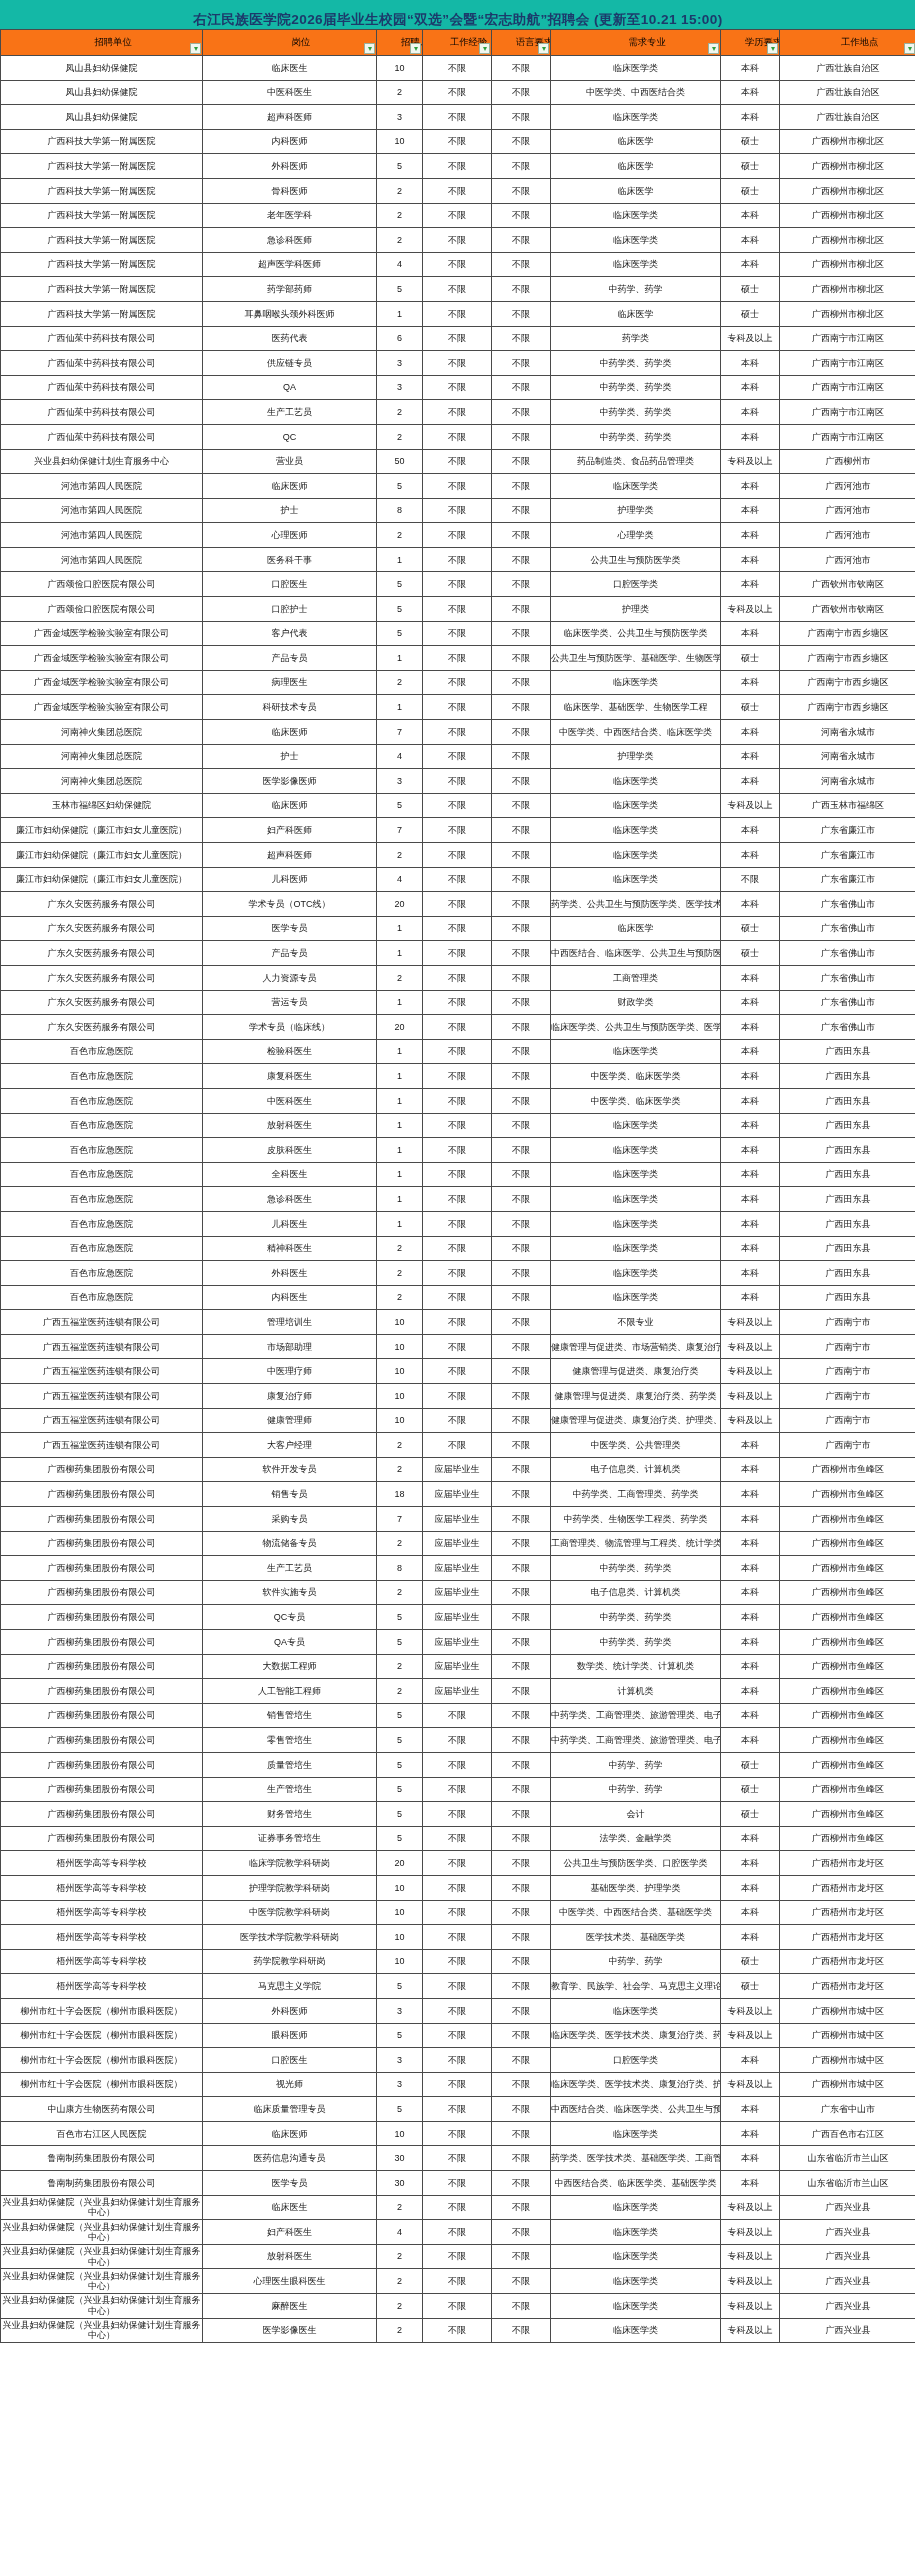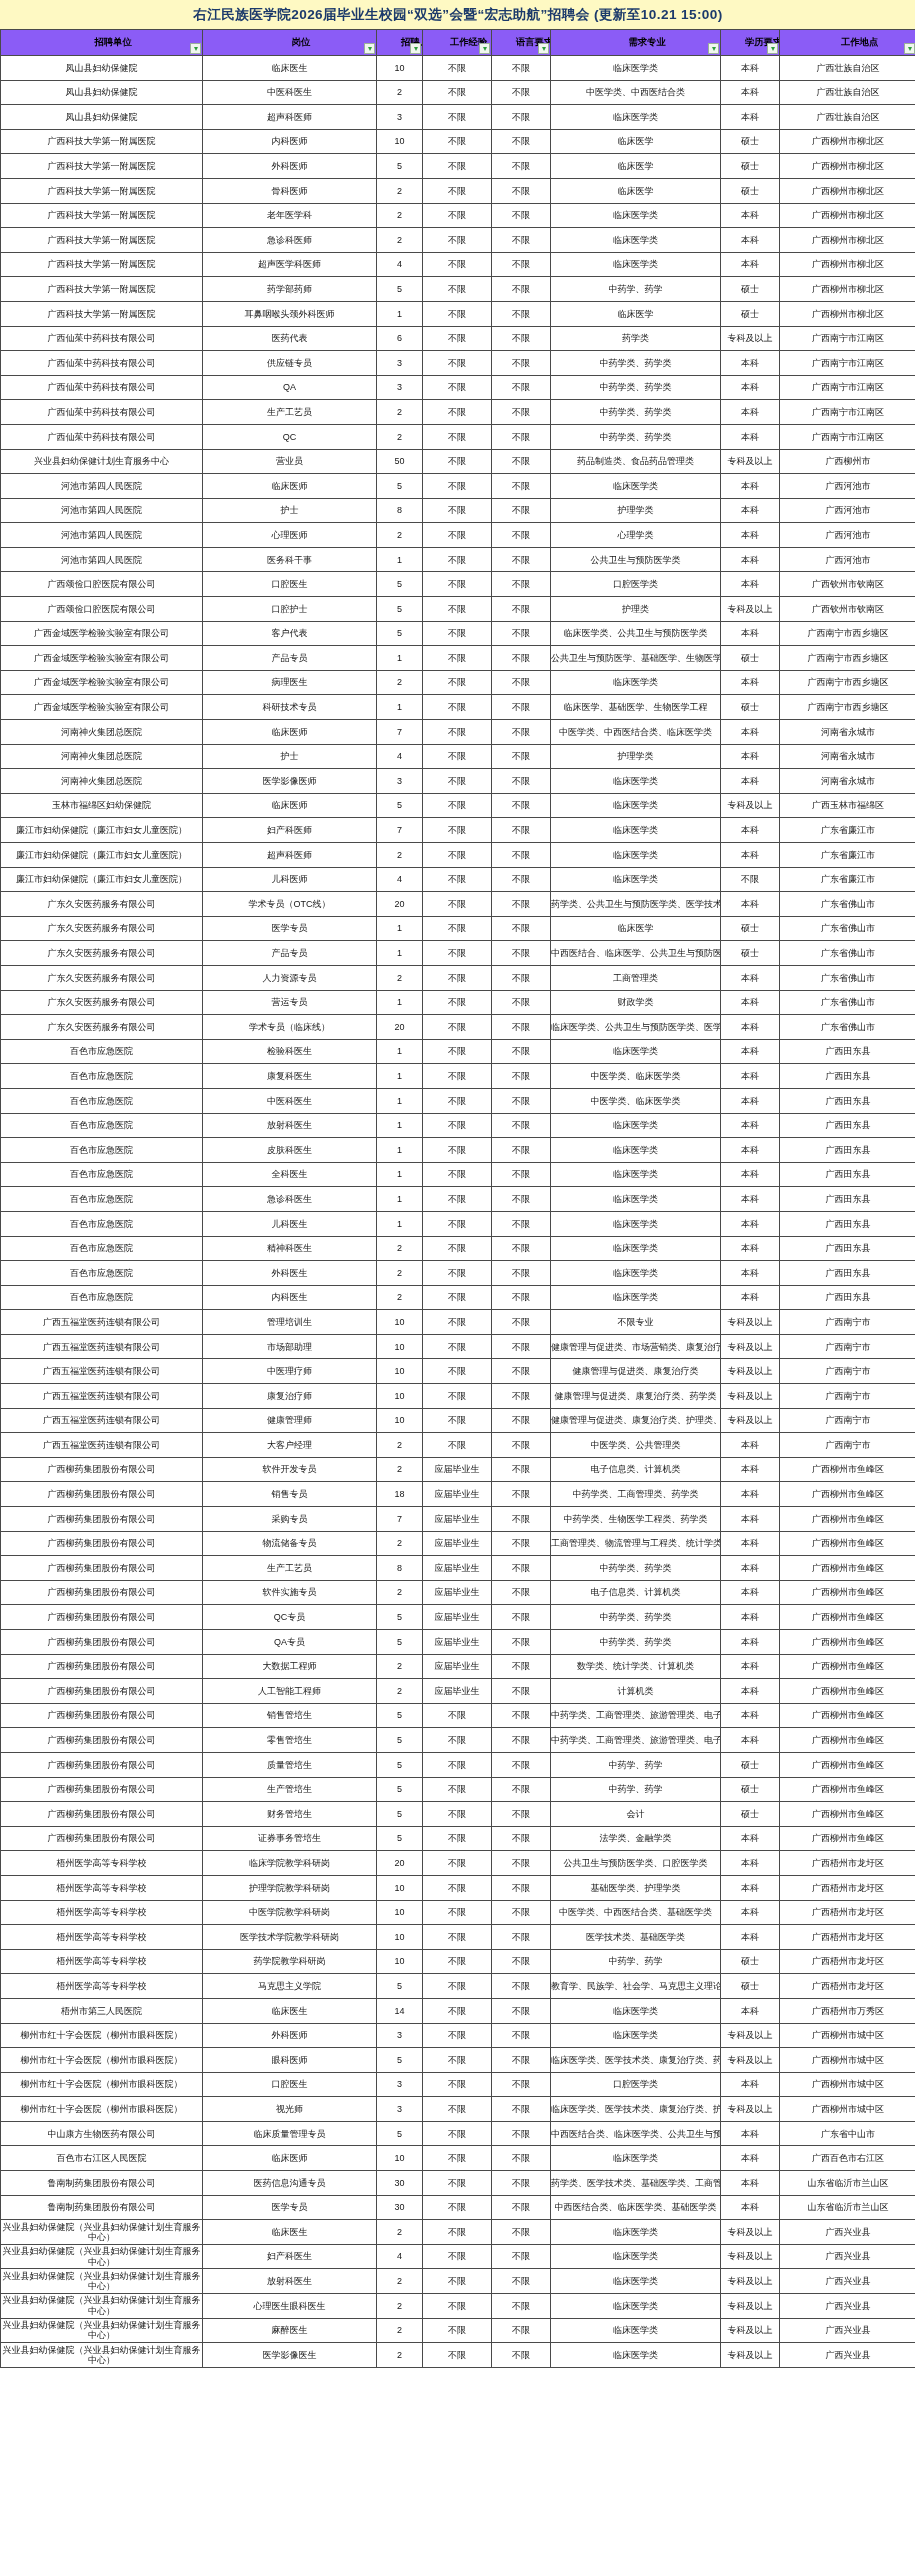--- a/index.html
+++ b/index.html
@@ -1,30 +1,30 @@
 <!DOCTYPE html>
 <html style="font-size:13.6px"><head>
 <meta charset="utf-8">
 <style>
   html,body{margin:0;padding:0;background:#ffffff;}
   body{width:916px;font-family:"Liberation Sans","DejaVu Sans",sans-serif;-webkit-font-smoothing:antialiased;}
   .banner{
-    width:916px;height:29px;background:#fef9c3;
-    display:flex;align-items:center;justify-content:center;
+    width:916px;height:29px;background:#14b8a6;
+    display:flex;align-items:flex-end;justify-content:center;
     font-size:13.6px;font-weight:bold;color:#1c3a6b;letter-spacing:0.4px;
   }
   table{width:916px;table-layout:fixed;border-collapse:collapse;background:#fff;}
   th,td{
     border:0.8px solid #4a4a4a;
     text-align:center;vertical-align:middle;
     overflow:hidden;padding:0 0.8px;box-sizing:border-box;
   }
   thead th{
-    height:26px;font-size:9.3px;font-weight:bold;color:#000;
-    position:relative;background:#8b5cf6;white-space:nowrap;padding-left:24px;
+    height:26px;font-size:9.3px;font-weight:normal;color:#000;
+    position:relative;background:#f97316;white-space:nowrap;padding-left:24px;
   }
   tbody td{
     height:24.6px;font-size:9px;color:#151515;white-space:nowrap;line-height:1.15;
   }
   tbody td.c0{white-space:normal;}
   tbody td.c5{padding:0;}
   .filter{
     position:absolute;right:0.8px;bottom:0.8px;width:9.3px;height:9.3px;
     background:#f0f6ef;border:0.8px solid #9ab09a;
     display:flex;align-items:center;justify-content:center;cursor:pointer;
@@ -850,30 +850,20 @@
         <td class="c0">梧州医学高等专科学校</td>
         <td class="c1">马克思主义学院</td>
         <td class="c2">5</td>
         <td class="c3">不限</td>
         <td class="c4">不限</td>
         <td class="c5">教育学、民族学、社会学、马克思主义理论</td>
         <td class="c6">硕士</td>
         <td class="c7">广西梧州市龙圩区</td>
       </tr>
       <tr>
-        <td class="c0">梧州市第三人民医院</td>
-        <td class="c1">临床医生</td>
-        <td class="c2">14</td>
-        <td class="c3">不限</td>
-        <td class="c4">不限</td>
-        <td class="c5">临床医学类</td>
-        <td class="c6">本科</td>
-        <td class="c7">广西梧州市万秀区</td>
-      </tr>
-      <tr>
         <td class="c0">柳州市红十字会医院（柳州市眼科医院）</td>
         <td class="c1">外科医师</td>
         <td class="c2">3</td>
         <td class="c3">不限</td>
         <td class="c4">不限</td>
         <td class="c5">临床医学类</td>
         <td class="c6">专科及以上</td>
         <td class="c7">广西柳州市城中区</td>
       </tr>
       <tr>

